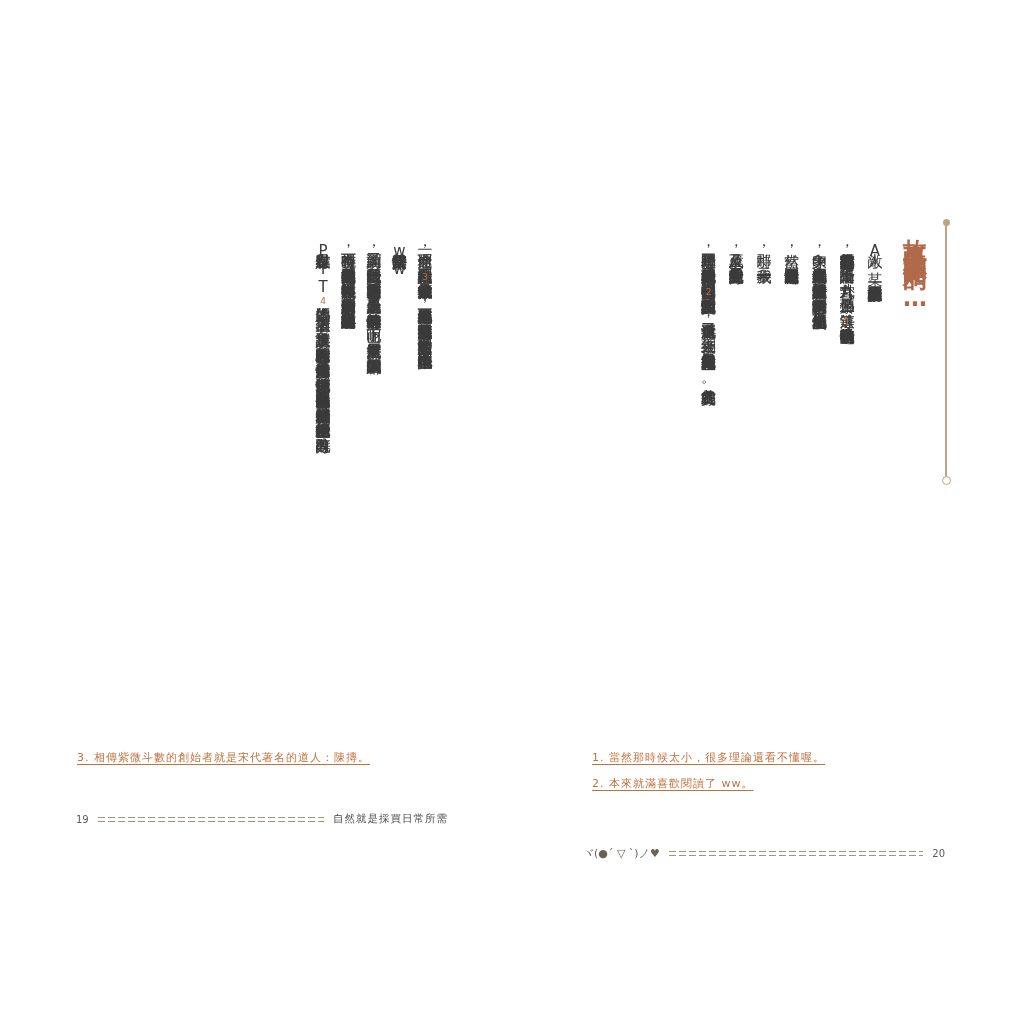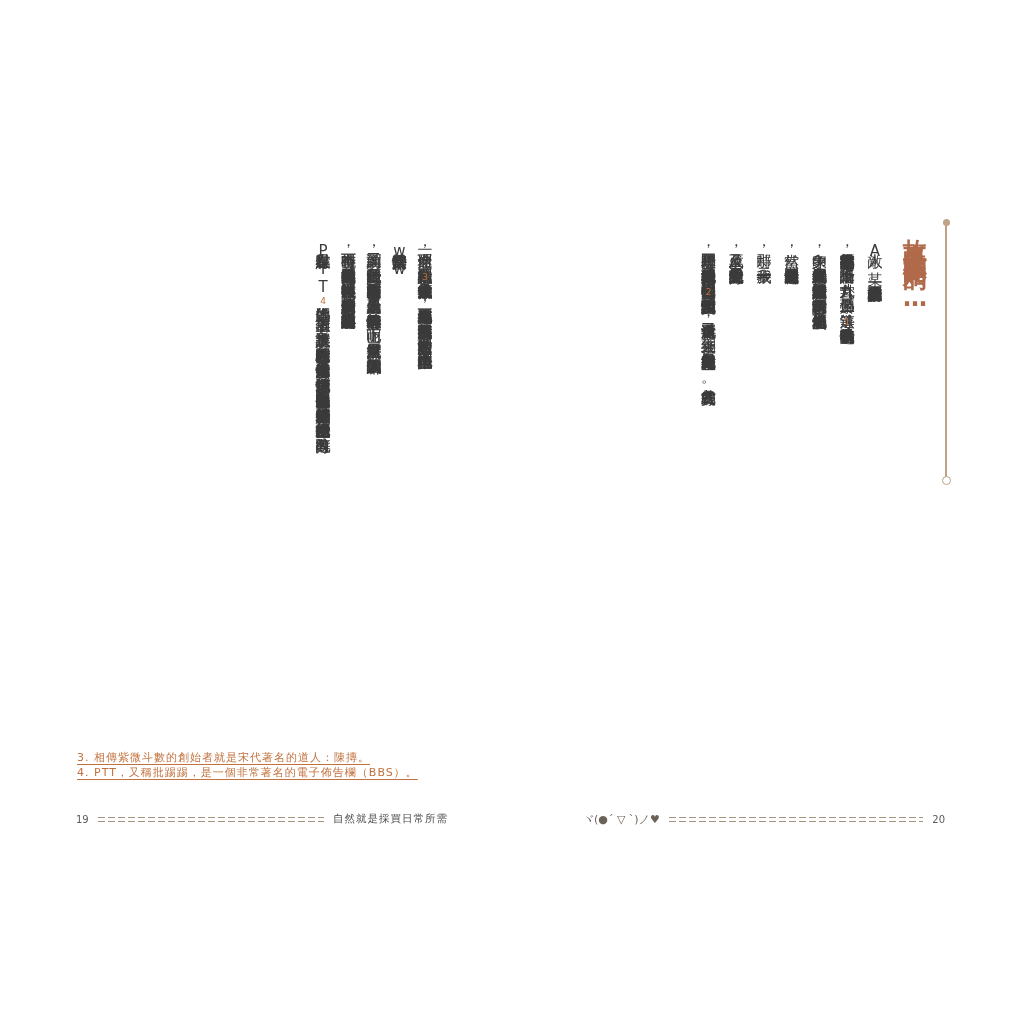--- a/index.html
+++ b/index.html
@@ -25,26 +25,26 @@
                 font-size:24px;font-weight:bold;color:#b06a4a;letter-spacing:4px;}
   .title-rule{width:14px;position:relative;margin-left:8px;}
   .title-rule .line{position:absolute;left:6px;top:3px;bottom:3px;width:1.5px;background:#bfa287;}
   .title-rule .dot-top{position:absolute;top:-1px;left:3.5px;width:7px;height:7px;
                        border-radius:50%;background:#bfa287;}
   .title-rule .circle-bottom{position:absolute;bottom:-3px;left:2.5px;width:7px;height:7px;
                              border-radius:50%;border:1.5px solid #bfa287;background:#fff;}
 
   
   .footnotes{position:absolute;top:750px;font-size:11px;color:#c2713d;letter-spacing:1px;}
-  .footnotes .fn-line{text-decoration:underline;text-underline-offset:3px;}
+  .footnotes .fn-line{margin-bottom:11px;text-decoration:underline;text-underline-offset:3px;}
 
   
   .footer{position:absolute;top:812px;display:flex;align-items:center;gap:9px;}
   .footer-left{left:76px;width:372px;}
-  .footer-right{left:583px;width:362px;}
+  .footer-right{left:583px;width:362px;margin-top:34px;}
   .page-num{font-size:10px;color:#5a5a5a;}
   .book-title{font-size:10.5px;color:#4a4a4a;letter-spacing:1px;white-space:nowrap;}
   .kaomoji{font-size:11px;color:#6b6257;white-space:nowrap;}
   .rule{flex:1;height:5px;background-repeat:no-repeat;
         background-image:
           repeating-linear-gradient(to right,#a3937f 0 7px,transparent 7px 10px),
           repeating-linear-gradient(to right,#a3937f 0 7px,transparent 7px 10px);
         background-size:100% 1px,100% 1px;
         background-position:0 0,0 4px;}
 </style>
@@ -65,38 +65,41 @@
   <div class="vtext body-right">
     <p><span>敵人A某，是一個不務正業又愛講故事的命理師。</span></p>
     <p><span>從小我就對玄學有著濃厚的興趣，不論是陰陽五行、九宮八卦，乃至於佛學、道法等等，這些事情彷彿天生就吸引著我</span><span class="fn-marker">1</span><span>。</span></p>
     <p><span>印象之中，最早接觸的的長咒就是大悲咒，這是一個在台灣流行相當廣泛的咒語。當我第一次學會背誦它時，感覺一切是那麼地自然而然。</span></p>
     <p><span>當然，那時候的我不會知道這只是個開端。</span></p>
     <p><span>那時，我十二歲。</span></p>
     <p><span>及至成人，我在東北方的山里隱居了一陣子。</span></p>
     <p><span>正是那段時間裡，我逐步地完善了對於命理的學習架構。在這個漫長的學習過程中呢，也加深了我對古文的閱讀習慣</span><span class="fn-marker">2</span><span>，再漸漸進化成了喜愛，弄到後來，我每日裡最大的樂趣就是爬文——爬各式各樣的古文。</span></p>
   </div>
 
+  <div class="footnotes" style="left:592px;">
+    <div class="fn-line">1. 當然那時候太小，很多理論還看不懂喔。</div>
+    <div class="fn-line">2. 本來就滿喜歡閱讀了 ww。</div>
+  </div>
 
   <div class="footer footer-right">
     <span class="kaomoji">ヾ(●´ ▽ `)ノ♥</span>
     <div class="rule"></div>
     <span class="page-num">20</span>
   </div>
 
   <div class="vtext body-left">
     <p><span>然而命理一途，不論是我主習的四柱八字，或者是傳自宋代的紫微斗數</span><span class="fn-marker">3</span><span>，都不可避免地會與道門產生連結，再加上我這麼個沒藥醫的爬文病，於是在爬命理古文的同時，也順帶地吃下了不少道門典籍。</span></p>
     <p><span>其實還蠻快樂的ww</span></p>
     <p><span>前面說到了，我曾於山區隱居一陣子，那段時間常常有著上山下山的過程。上山主要是為了看風景，還有幹些鍛鍊心性的事情；而下山呢，自然就是採買日常所需，我們說的人間烟火氣嘛。</span></p>
     <p><span>可有時下山得晚，天色前五分鐘還是堪稱明亮的微黃，一轉眼就漆黑得很徹底喔。這對一個膽子不大的命理師來說，那種黑嚕嚕的山路不得不說還是很有壓力的。</span></p>
     <p><span>引爆點是有次在PTT的媽佛版</span><span class="fn-marker">4</span><span>上看了個故事，那故事大意是說，有個人在晚間的山路行駛時，不知道是鐵齒還是幹了什麼事情，就遇到了類似鬼打牆的情況，明明很熟的路就是硬生生開了好久出不去喔，到後來連車子裡的導航聲音都變了，路上的箭頭指標也變成紅色、方向亂改等等。</span></p>
   </div>
 
   <div class="footnotes" style="left:77px;">
     <div class="fn-line">3. 相傳紫微斗數的創始者就是宋代著名的道人：陳摶。</div>
-    <div class="fn-line">4. PTT，又稱批踢踢，是一個非常著名的電子佈告欄（BBS）。</div>
   </div>
 
   <div class="footer footer-left">
     <span class="page-num">19</span>
     <div class="rule"></div>
     <span class="book-title">自然就是採買日常所需</span>
   </div>
 
 </div>
 

